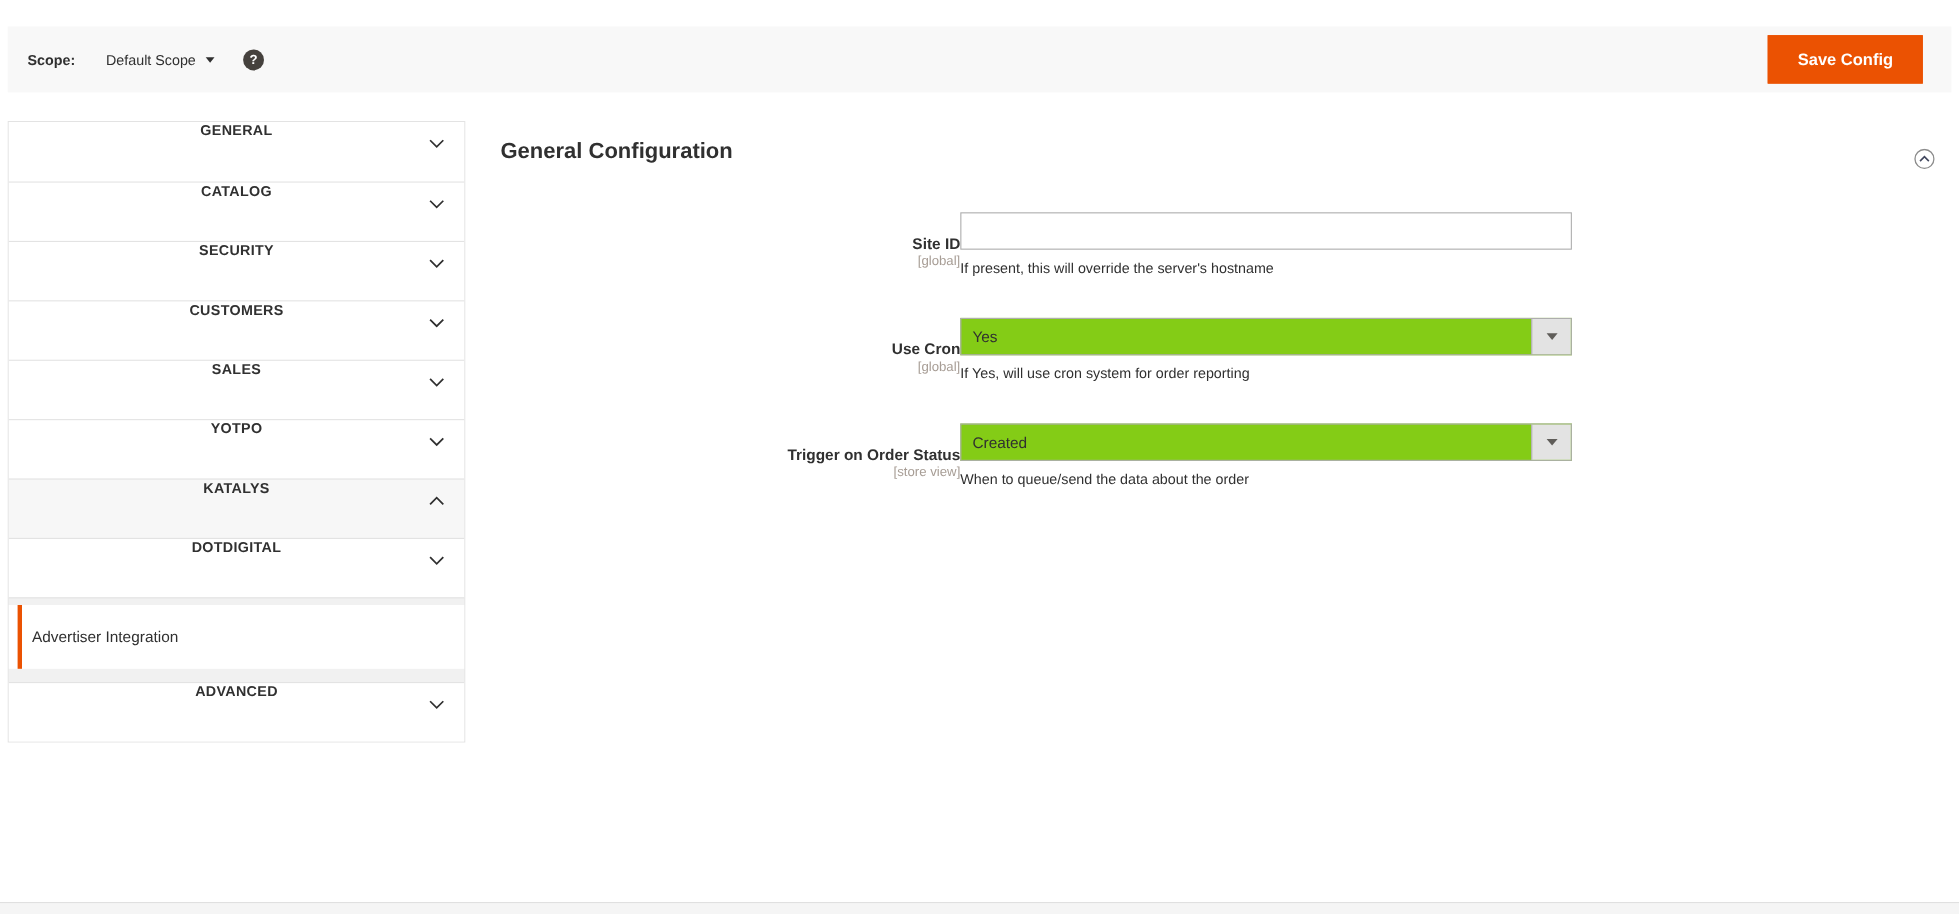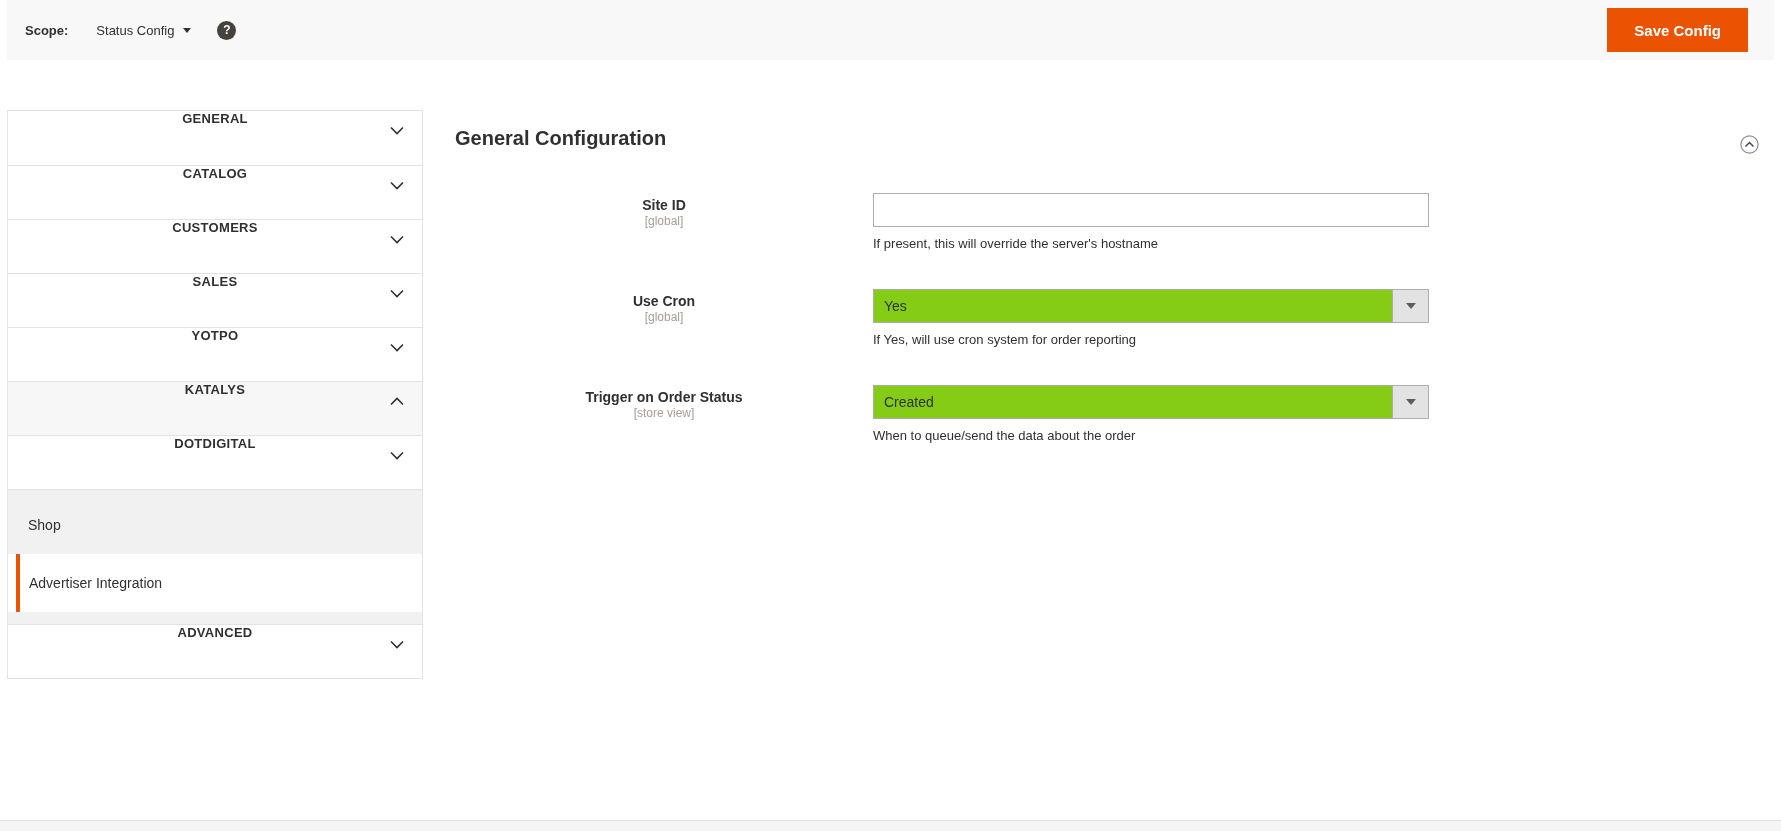--- a/index.html
+++ b/index.html
@@ -1,21 +1,21 @@
 <!DOCTYPE html>
 <html><head>
 <meta charset="utf-8">
 <style>
   * { margin:0; padding:0; box-sizing:border-box; }
   html,body { width:1781px; height:831px; background:#fff;
     font-family:"Liberation Sans", sans-serif; color:#303030; overflow:hidden; }
   body { position:relative; }
 
   
-  .scope-bar { position:absolute; left:7px; right:7px; top:0; height:60px;
+  .scope-bar { position:absolute; left:7px; right:7px; top:24px; height:60px;
     background:#f8f8f8; display:flex; align-items:center; padding:0 26px 0 18px; }
   .scope-label { font-size:13px; font-weight:bold; margin-right:28px; }
   .scope-switcher { display:flex; align-items:center; cursor:pointer; }
   .scope-value { font-size:13px; color:#303030; }
   .caret-down { width:0; height:0; border-left:4px solid transparent;
     border-right:4px solid transparent; border-top:5px solid #303030;
     margin-left:9px; display:inline-block; }
   .help-icon { width:19px; height:19px; border-radius:50%; background:#45413d;
     color:#fff; font-size:12px; font-weight:bold; display:flex; align-items:center;
     justify-content:center; margin-left:26px; cursor:pointer; }
@@ -43,21 +43,21 @@
 
   
   .main { position:absolute; left:455px; top:110px; width:1305px; }
   .section-head { position:relative; padding-top:16px; }
   .section-title { font-size:20px; font-weight:600; color:#303030; line-height:24px; }
   .collapse-btn { position:absolute; right:1px; top:25px; width:19px; height:19px;
     cursor:pointer; background:none; border:none; padding:0; }
 
   .fields { margin-top:43px; }
   .field-row { display:flex; align-items:flex-start; margin-bottom:37px; }
-  .field-label { width:418px; text-align:center; padding-top:4px; }
+  .field-label { width:418px; text-align:right; padding-top:4px;margin-top:16px; }
   .field-label label { font-size:14px; font-weight:bold; line-height:17px; display:block; }
   .field-scope { font-size:12px; color:#a79d95; line-height:15px; display:block; }
   .field-control { width:556px; }
   .text-input { width:556px; height:34px; border:1px solid #adadad; background:#fff;
     font-size:14px; padding:0 10px; color:#303030;
     font-family:"Liberation Sans", sans-serif; }
   .select-box { width:556px; height:34px; border:1px solid #adadad; background:#84cc16;
     display:flex; align-items:center; position:relative; cursor:pointer; }
   .select-value { font-size:14px; padding-left:10px; color:#303030; }
   .select-arrow { position:absolute; right:0; top:0; bottom:0; width:36px;
@@ -70,21 +70,21 @@
   
   .footer-bar { position:absolute; left:0; right:0; bottom:0; height:11px;
     background:#f5f5f5; border-top:1px solid #e0e0e0; }
 </style>
 </head>
 <body>
 
 <div class="scope-bar">
   <span class="scope-label">Scope:</span>
   <span class="scope-switcher">
-    <span class="scope-value">Status Config</span>
+    <span class="scope-value">Default Scope</span>
     <span class="caret-down"></span>
   </span>
   <span class="help-icon">?</span>
   <button class="save-btn">Save Config</button>
 </div>
 
 <div class="sidebar">
   <div class="nav-item">
     <span class="nav-label">GENERAL</span>
     <span class="chev">
@@ -95,20 +95,28 @@
   </div>
   <div class="nav-item">
     <span class="nav-label">CATALOG</span>
     <span class="chev">
         <svg width="14" height="9" viewBox="0 0 14 9">
           <polyline points="1,1.5 7,7.5 13,1.5" fill="none" stroke="#303030" stroke-width="1.6"></polyline>
         </svg>
       </span>
   </div>
   <div class="nav-item">
+    <span class="nav-label">SECURITY</span>
+    <span class="chev">
+        <svg width="14" height="9" viewBox="0 0 14 9">
+          <polyline points="1,1.5 7,7.5 13,1.5" fill="none" stroke="#303030" stroke-width="1.6"></polyline>
+        </svg>
+      </span>
+  </div>
+  <div class="nav-item">
     <span class="nav-label">CUSTOMERS</span>
     <span class="chev">
         <svg width="14" height="9" viewBox="0 0 14 9">
           <polyline points="1,1.5 7,7.5 13,1.5" fill="none" stroke="#303030" stroke-width="1.6"></polyline>
         </svg>
       </span>
   </div>
   <div class="nav-item">
     <span class="nav-label">SALES</span>
     <span class="chev">
@@ -135,23 +143,20 @@
   </div>
   <div class="nav-item">
     <span class="nav-label">DOTDIGITAL</span>
     <span class="chev">
         <svg width="14" height="9" viewBox="0 0 14 9">
           <polyline points="1,1.5 7,7.5 13,1.5" fill="none" stroke="#303030" stroke-width="1.6"></polyline>
         </svg>
       </span>
   </div>
   <div class="submenu">
-    <div class="subitem">
-      <span>Shop</span>
-    </div>
     <div class="subitem active">
       <span>Advertiser Integration</span>
     </div>
   </div>
   <div class="nav-item">
     <span class="nav-label">ADVANCED</span>
     <span class="chev">
         <svg width="14" height="9" viewBox="0 0 14 9">
           <polyline points="1,1.5 7,7.5 13,1.5" fill="none" stroke="#303030" stroke-width="1.6"></polyline>
         </svg>

